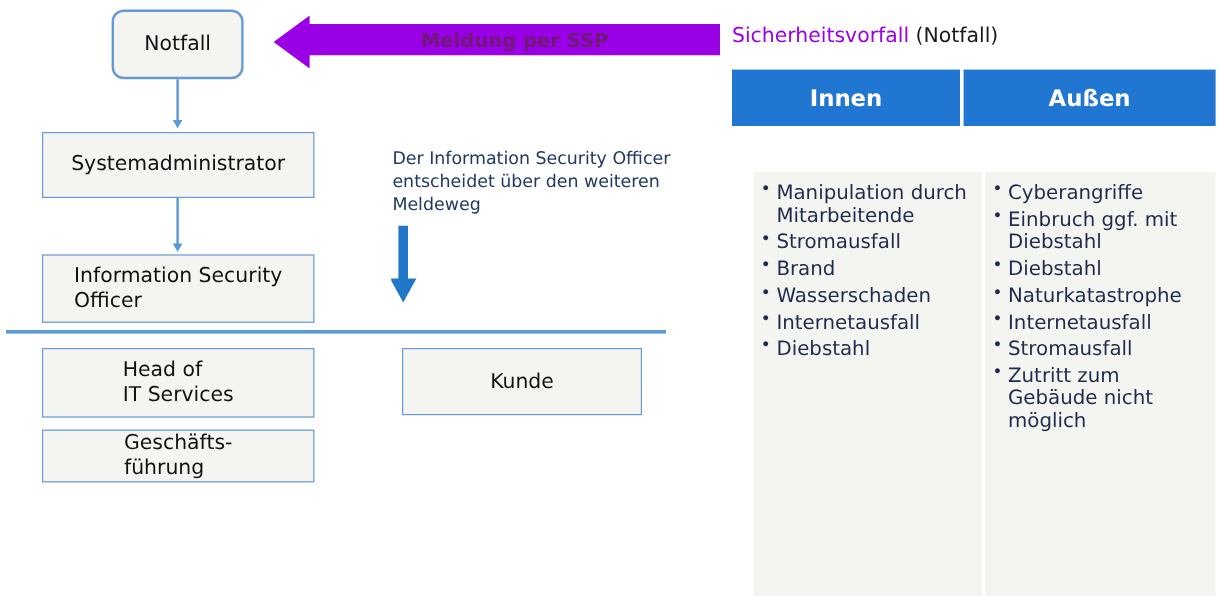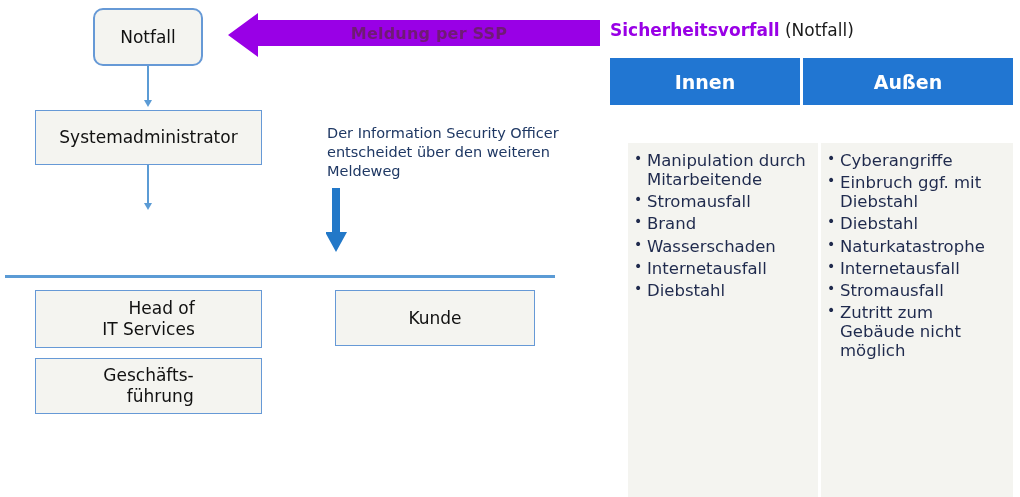--- a/index.html
+++ b/index.html
@@ -21,36 +21,36 @@
   
   .fc-box {
     position: absolute;
     box-sizing: border-box;
     background: #f4f4f0;
     border: 1.5px solid #6699d6;
     color: #111111;
     display: flex;
     align-items: center;
     justify-content: center;
-    text-align: right;
+    text-align: left;
     font-family: "DejaVu Sans", sans-serif;
     font-size: 17px;
     line-height: 1.22;
     white-space: pre-line;
   }
   .fc-box.rounded {
     border-radius: 10px;
     border-width: 2px;
   }
 
   #box-notfall      { left: 93px;  top: 8px;   width: 110px; height: 58px; font-size: 17px; }
   #box-sysadmin     { left: 35px;  top: 110px; width: 227px; height: 55px; }
   #box-iso          { left: 35px;  top: 212px; width: 227px; height: 57px; }
   #box-headofit     { left: 35px;  top: 290px; width: 227px; height: 58px; }
-  #box-geschaeft    { left: 35px;  top: 358px; width: 227px; height: 56px; }
+  #box-geschaeft    { left: 35px;  top: 358px; width: 227px; height: 44px; }
   #box-kunde        { left: 335px; top: 290px; width: 200px; height: 56px; }
 
   
   .connector {
     position: absolute;
     background: #5b9bd5;
   }
   #conn-1 { left: 147px; top: 66px;  width: 1.6px; height: 38px; }
   #conn-2 { left: 147px; top: 165px; width: 1.6px; height: 41px; }
 
@@ -123,21 +123,21 @@
     position: absolute;
     left: 610px;
     top: 20px;
     font-family: "DejaVu Sans", sans-serif;
     font-size: 17px;
     color: #1a1a1a;
     white-space: nowrap;
   }
   #table-heading .strong {
     color: #9900e6;
-    font-weight: bold;
+    font-weight: normal;
   }
 
   
   #risk-table {
     position: absolute;
     left: 610px;
     top: 58px;
     width: 403px;
     height: 439px;
     display: flex;
@@ -201,20 +201,22 @@
 </style>
 </head>
 <body>
 
 <div id="canvas">
 
   <div class="fc-box rounded" id="box-notfall">Notfall</div>
 
   <div class="fc-box" id="box-sysadmin">Systemadministrator</div>
 
+  <div class="fc-box" id="box-iso">Information Security
+Officer</div>
 
   <div class="fc-box" id="box-headofit">Head of
 IT Services</div>
 
   <div class="fc-box" id="box-geschaeft">Geschäfts-
 führung</div>
 
   <div class="fc-box" id="box-kunde">Kunde</div>
 
   <div class="connector" id="conn-1"></div>

